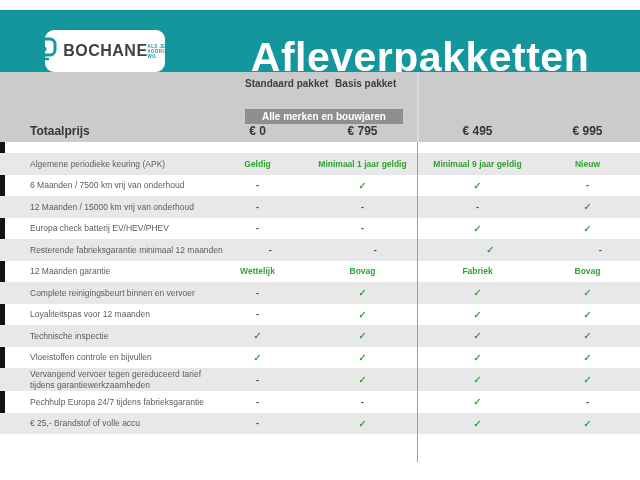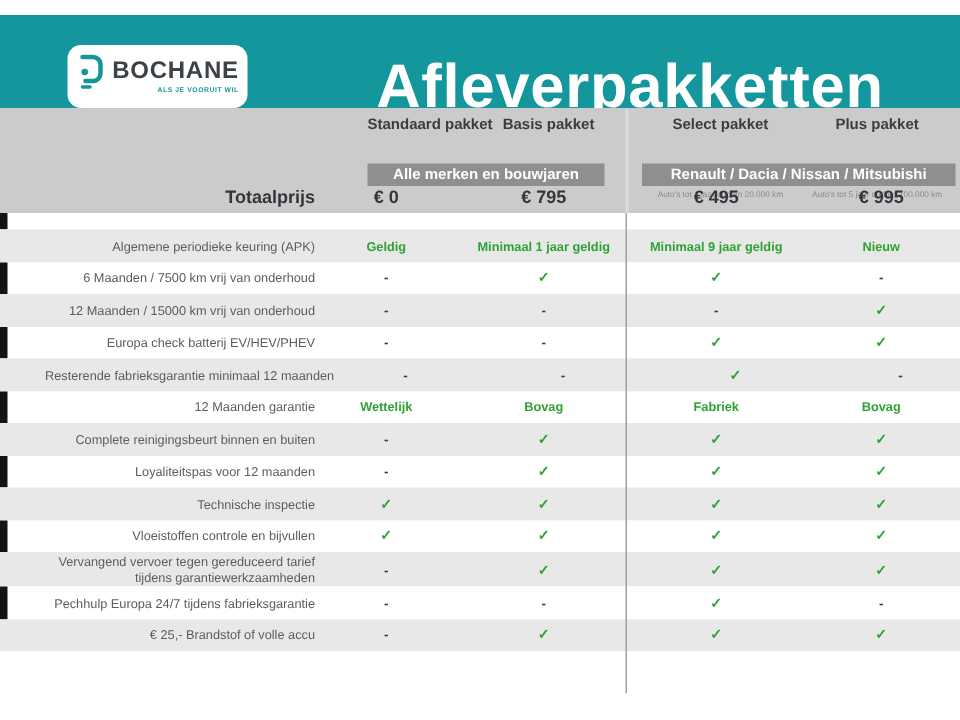--- a/index.html
+++ b/index.html
@@ -3,41 +3,41 @@
 <meta charset="utf-8">
 <style>
   html,body{margin:0;padding:0;background:#fff;}
   .canvas{position:relative;width:640px;height:480px;overflow:hidden;background:#fff;
           font-family:"Liberation Sans",sans-serif;-webkit-font-smoothing:antialiased;}
 
   
   .teal-band{position:absolute;left:0;top:10px;width:640px;height:62px;background:#13969c;}
   .logo-box{position:absolute;left:45px;top:20px;width:120px;height:42px;background:#fff;
             border-radius:9px;display:flex;align-items:center;justify-content:center;gap:5px;}
-  .logo-text-wrap{display:flex;flex-direction:column;align-items:flex-end;}
+  .logo-text-wrap{display:flex;flex-direction:row;align-items:flex-end;}
   .logo-name{font-size:16px;font-weight:bold;color:#3d4247;letter-spacing:.5px;line-height:1;}
   .logo-tagline{font-size:4.5px;color:#13969c;font-weight:bold;letter-spacing:.4px;margin-top:1px;}
   .page-title{position:absolute;left:250px;top:24px;width:340px;text-align:center;
               color:#fff;font-size:41px;font-weight:bold;letter-spacing:.5px;}
 
   
   .gray-band{position:absolute;left:0;top:72px;width:640px;height:70px;background:#cbcbcb;}
   .pkg-group{position:absolute;top:78px;}
   .pkg-group.left{left:245px;width:158px;}
   .pkg-group.right{left:428px;width:209px;}
   .gtitles{display:flex;}
   .gtitle{flex:1;text-align:center;font-size:10px;font-weight:bold;color:#3a3e42;white-space:nowrap;}
   .gbanner{margin-top:20px;background:#8f8f8f;color:#fff;font-weight:bold;font-size:10px;
            text-align:center;padding:2px 0;white-space:nowrap;}
   .gnotes{display:flex;margin-top:3px;}
   .gnote{flex:1;text-align:center;font-size:5.5px;color:#8a8a8a;white-space:nowrap;}
 
   
   .grid-row{display:flex;align-items:center;box-sizing:border-box;border-left:5px solid transparent;}
-  .col-label{flex:0 0 205px;padding-left:25px;box-sizing:border-box;white-space:nowrap;overflow:visible;text-align:right;}
+  .col-label{flex:0 0 205px;padding-left:25px;box-sizing:border-box;white-space:nowrap;overflow:visible;}
   .col-v1{flex:0 0 95px;text-align:center;}
   .col-v2{flex:0 0 115px;text-align:center;}
   .col-v3{flex:0 0 115px;text-align:center;}
   .col-v4{flex:0 0 105px;text-align:center;}
 
   
   .price-row{position:absolute;left:0;top:120px;width:640px;height:22px;}
   .total-label{font-size:12px;font-weight:bold;color:#33373b;}
   .price{font-size:12px;font-weight:bold;color:#33373b;}
 
@@ -84,31 +84,20 @@
   <div class="gray-band"></div>
 
   <div class="pkg-group left">
     <div class="gtitles">
       <div class="gtitle">Standaard pakket</div>
       <div class="gtitle">Basis pakket</div>
     </div>
     <div class="gbanner">Alle merken en bouwjaren</div>
   </div>
 
-  <div class="pkg-group right">
-    <div class="gtitles">
-      <div class="gtitle">Select pakket</div>
-      <div class="gtitle">Plus pakket</div>
-    </div>
-    <div class="gbanner">Renault / Dacia / Nissan / Mitsubishi</div>
-    <div class="gnotes">
-      <div class="gnote">Auto's tot 1 jaar oud en 20.000 km</div>
-      <div class="gnote">Auto's tot 5 jaar oud en 100.000 km</div>
-    </div>
-  </div>
 
   <div class="price-row grid-row">
     <div class="col-label total-label">Totaalprijs</div>
     <div class="col-v1 price">€ 0</div>
     <div class="col-v2 price">€ 795</div>
     <div class="col-v3 price">€ 495</div>
     <div class="col-v4 price">€ 995</div>
   </div>
 
   <div class="gap-row"></div>
@@ -150,21 +139,21 @@
     <div class="col-v4 cell dash">-</div>
   </div>
       <div class="t-row grid-row">
     <div class="col-label row-label">12 Maanden  garantie</div>
     <div class="col-v1 cell word">Wettelijk</div>
     <div class="col-v2 cell word">Bovag</div>
     <div class="col-v3 cell word">Fabriek</div>
     <div class="col-v4 cell word">Bovag</div>
   </div>
       <div class="t-row grid-row gray">
-    <div class="col-label row-label">Complete reinigingsbeurt binnen en buiten</div>
+    <div class="col-label row-label">Complete reinigingsbeurt binnen en vervoer</div>
     <div class="col-v1 cell dash">-</div>
     <div class="col-v2 cell check">✓</div>
     <div class="col-v3 cell check">✓</div>
     <div class="col-v4 cell check">✓</div>
   </div>
       <div class="t-row grid-row">
     <div class="col-label row-label">Loyaliteitspas voor 12 maanden</div>
     <div class="col-v1 cell dash">-</div>
     <div class="col-v2 cell check">✓</div>
     <div class="col-v3 cell check">✓</div>

